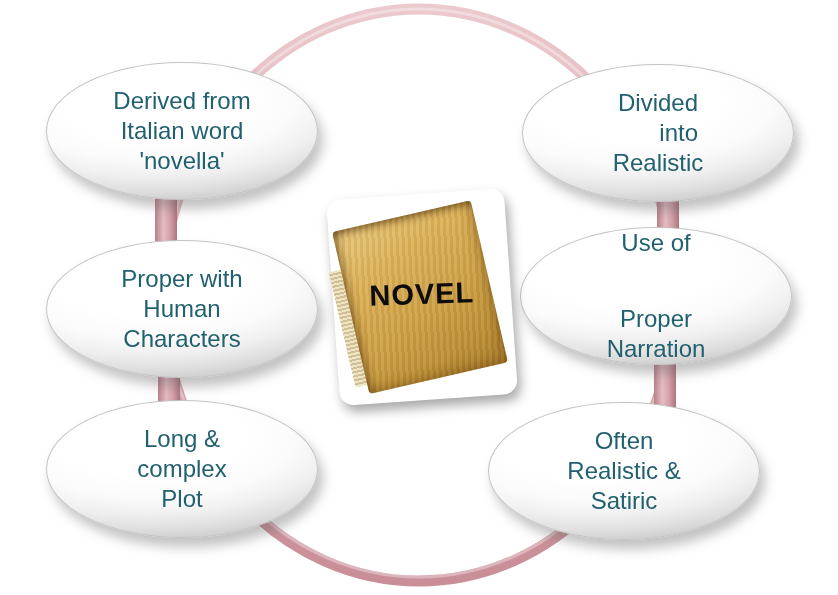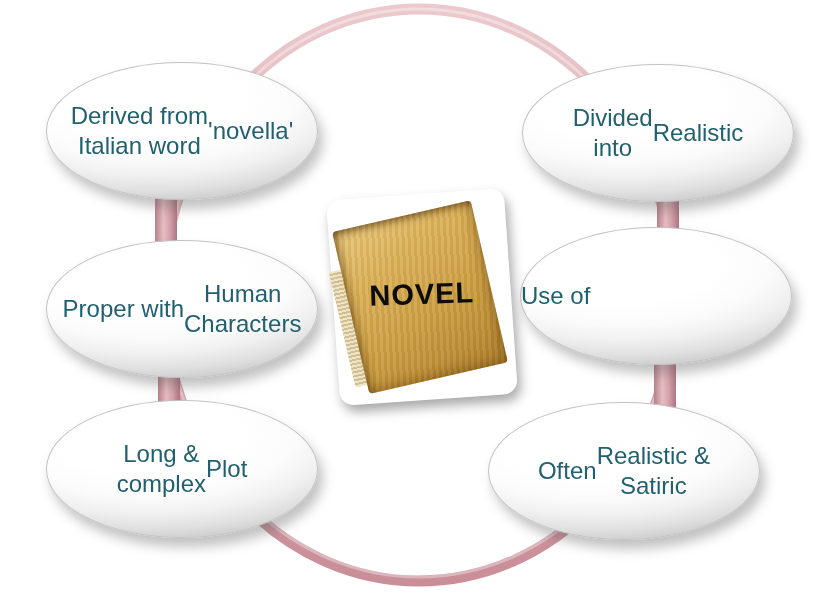--- a/index.html
+++ b/index.html
@@ -20,25 +20,25 @@
   .bar-r1 { left:657px; top:186px; height:58px; }
   .bar-r2 { left:654px; top:362px; height:48px; }
 
   
   .node {
     position:absolute; width:270px; height:136px; border-radius:50%;
     background:radial-gradient(ellipse 90% 75% at 38% 26%,
       #ffffff 38%, #fbfbfb 60%, #f0f0f0 76%, #e0e0e0 90%, #d0d0d0 100%);
     border:1px solid #c3c3c3;
     box-shadow:5px 9px 12px rgba(95,95,95,0.38);
-    display:flex; flex-direction:row; align-items:center; justify-content:center;
+    display:flex; flex-direction:column; align-items:center; justify-content:center;
     text-align:center;
   }
   .n0 { left:46px;  top:62px;  }
-  .n1 { left:522px; top:64px;  }
+  .n1 { left:522px; top:64px;text-align:right;  }
   .n2 { left:46px;  top:240px; }
   .n3 { left:520px; top:227px;justify-content:space-between; }
   .n4 { left:46px;  top:400px; }
   .n5 { left:488px; top:402px; }
 
   .node .reg, .node .emph {
     white-space:pre-line; color:#21606F;
     font-size:24px; line-height:30px;
   }
   .node .reg  { font-weight:400; }
@@ -111,20 +111,22 @@
   </div>
 
   <div class="node n2">
     <span class="reg">Proper with</span>
     <span class="emph">Human
 Characters</span>
   </div>
 
   <div class="node n3">
     <span class="reg">Use of</span>
+    <span class="emph">Proper
+Narration</span>
   </div>
 
   <div class="node n4">
     <span class="reg">Long &amp;
 complex</span>
     <span class="emph">Plot</span>
   </div>
 
   <div class="node n5">
     <span class="reg">Often</span>

